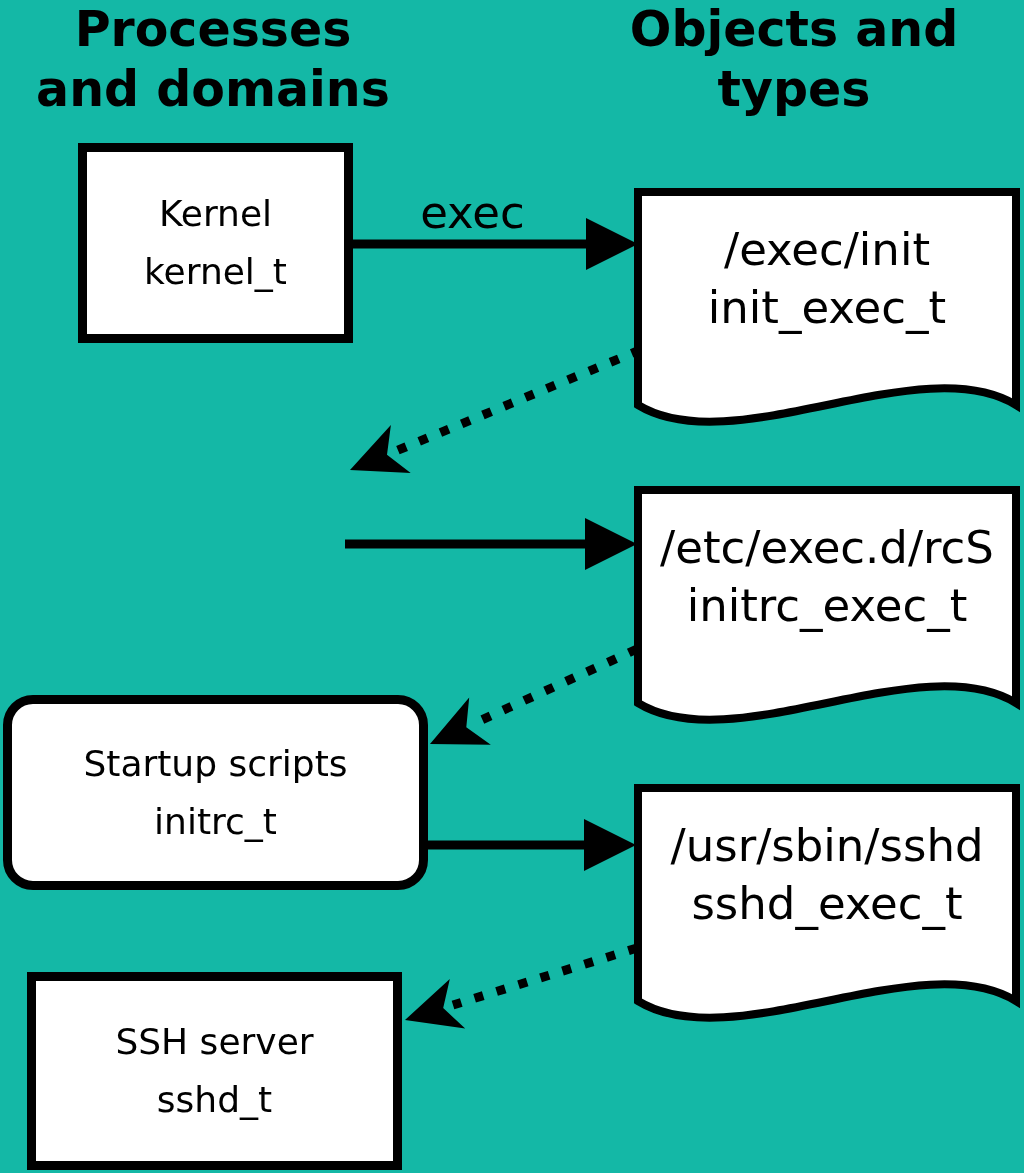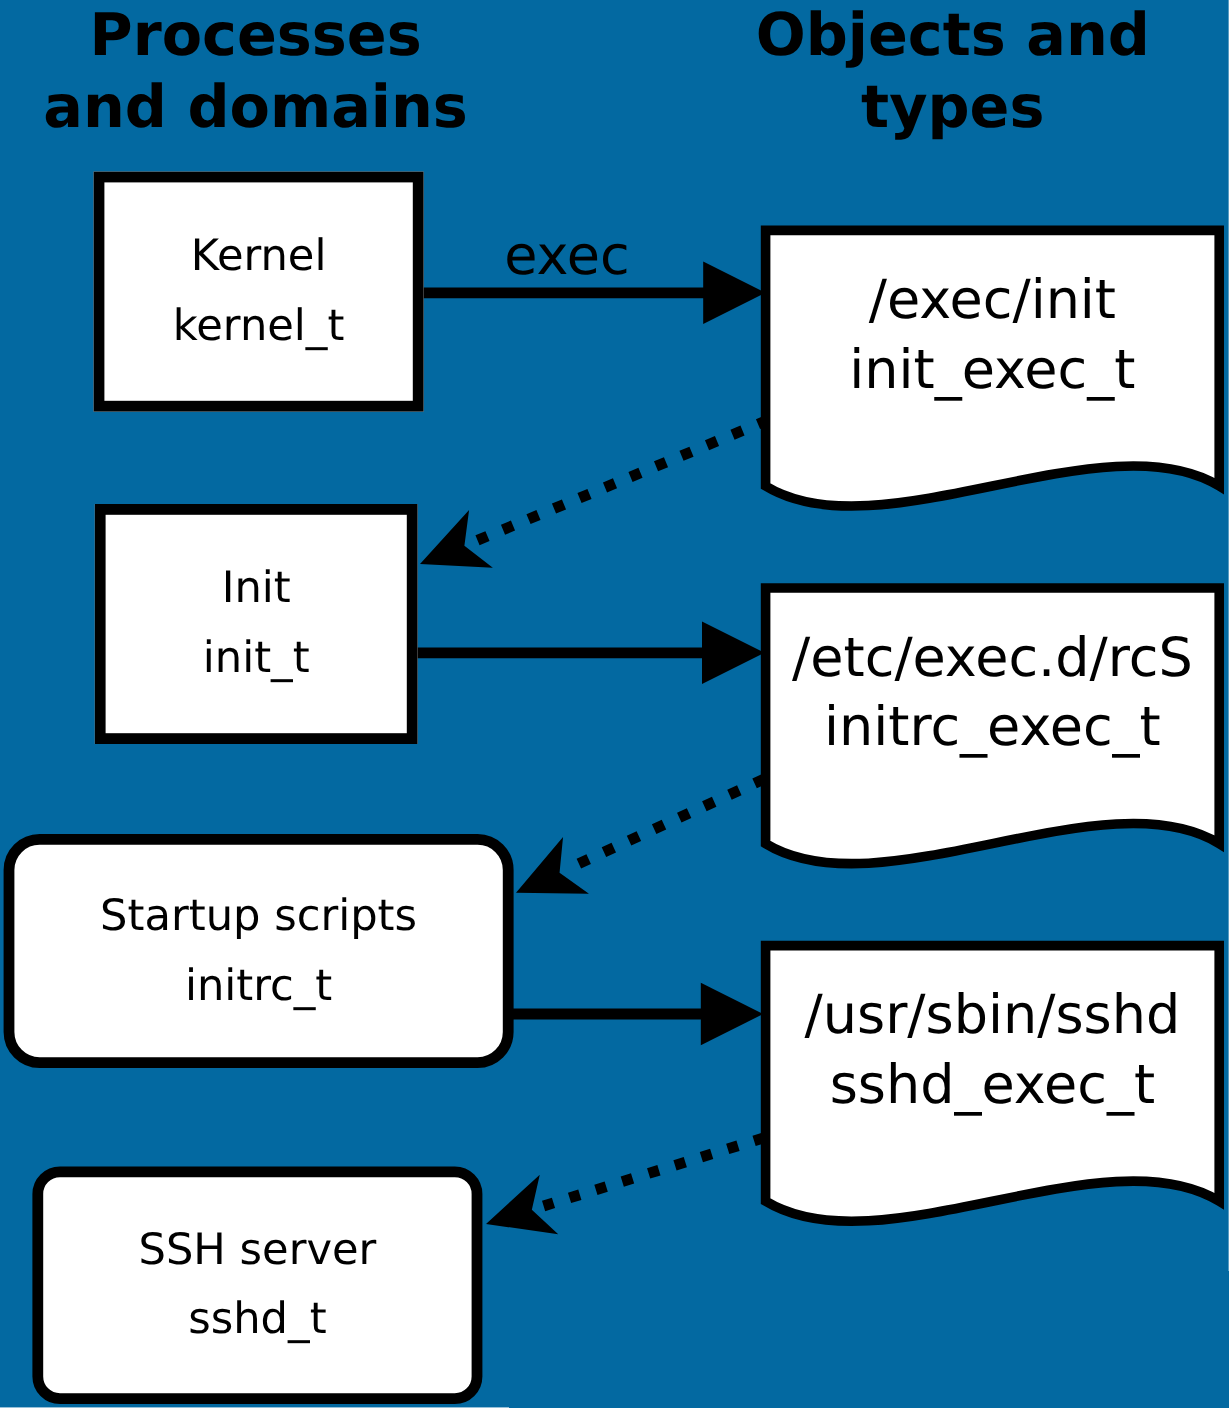--- a/index.html
+++ b/index.html
@@ -4,21 +4,21 @@
 <style>
   html, body {
     margin: 0;
     padding: 0;
     background: #ffffff;
   }
   .canvas {
     position: relative;
     width: 1024px;
     height: 1173px;
-    background: #0369a1;
+    background: #14b8a6;
     color: #000000;
     font-family: "DejaVu Sans", sans-serif;
     overflow: hidden;
   }
   .layer {
     position: absolute;
     left: 0;
     top: 0;
     width: 1024px;
     height: 1173px;
@@ -43,21 +43,21 @@
     flex-direction: column;
     align-items: center;
     justify-content: center;
     text-align: center;
     font-size: 36px;
     line-height: 58px;
   }
   .pbox-kernel  { left: 78px; top: 143px; width: 275px; height: 200px; }
   .pbox-init    { left: 79px; top: 420px; width: 269px; height: 200px; }
   .pbox-startup { left: 3px;  top: 695px; width: 425px; height: 195px; border-radius: 30px; }
-  .pbox-ssh     { left: 27px; top: 972px; width: 375px; height: 198px; border-radius: 23px; }
+  .pbox-ssh     { left: 27px; top: 972px; width: 375px; height: 198px; }
   .doc-text {
     position: absolute;
     left: 638px;
     width: 378px;
     text-align: center;
     font-size: 45px;
     line-height: 58px;
   }
   .doc-text-1 { top: 221px; }
   .doc-text-2 { top: 519px; }
@@ -133,24 +133,20 @@
 and domains</div>
   <div class="col-header hdr-right">Objects and
 types</div>
 
   <div class="exec-label">exec</div>
 
   <div class="pbox pbox-kernel">
     <div>Kernel</div>
     <div>kernel_t</div>
   </div>
-  <div class="pbox pbox-init">
-    <div>Init</div>
-    <div>init_t</div>
-  </div>
   <div class="pbox pbox-startup">
     <div>Startup scripts</div>
     <div>initrc_t</div>
   </div>
   <div class="pbox pbox-ssh">
     <div>SSH server</div>
     <div>sshd_t</div>
   </div>
 
   <div class="doc-text doc-text-1">

